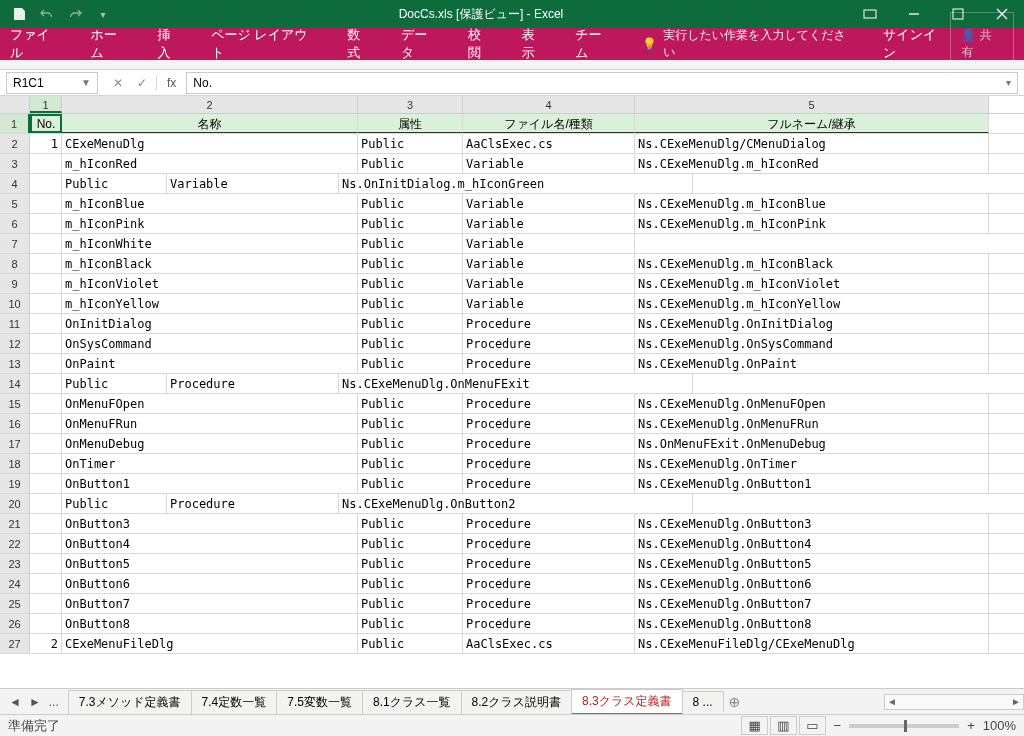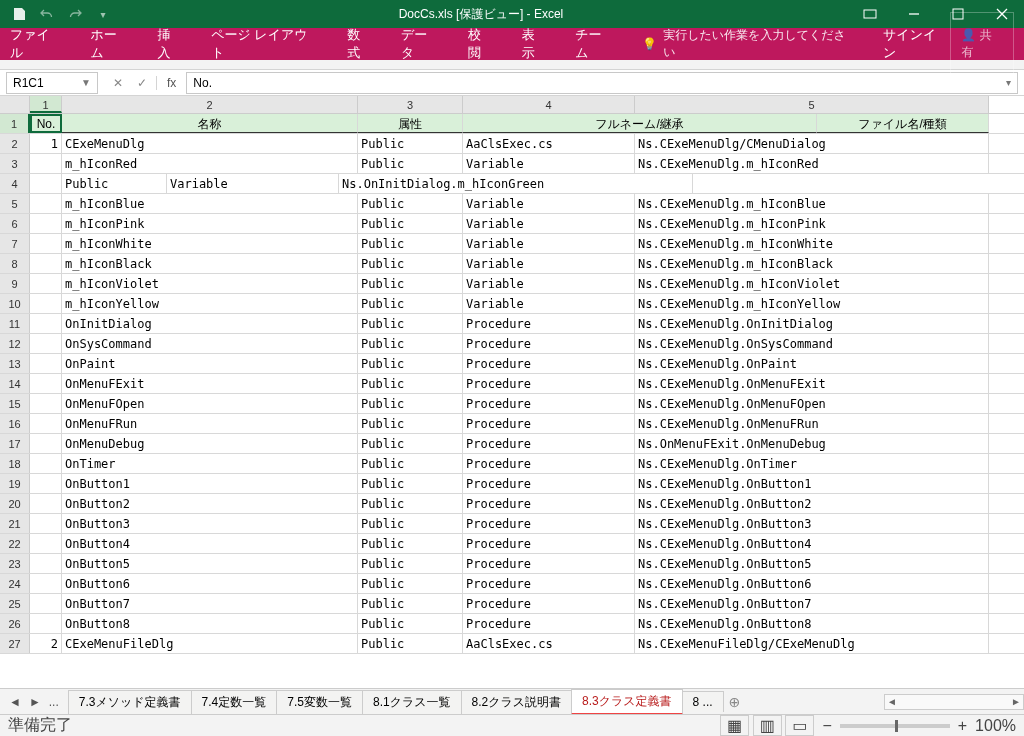--- a/index.html
+++ b/index.html
@@ -39,21 +39,21 @@
 .num-cell { text-align:right; }
 .tabs-row { height:26px; border-top:1px solid #ccc; display:flex; align-items:center; background:#f3f3f3; font-size:12px; }
 .sheet-nav { display:flex; gap:2px; padding:0 6px; color:#555; }
 .sheet-nav span{ padding:0 3px; }
 .sheet-tab { padding:3px 10px; border:1px solid #ccc; border-bottom:none; background:#f3f3f2; margin-right:-1px; cursor:pointer;}
 .sheet-tab.active { background:#fff; border-bottom:2px solid #ef4444; color:#b91c1c; }
 .sheet-new { padding:3px 6px; color:#888; font-size:14px; }
 .hscroll { margin-left:auto; width:140px; height:16px; border:1px solid #ccc; background:#f9f9f9; display:flex; align-items:center; }
 .hscroll .arrow{ width:14px; text-align:center; font-size:10px; color:#666; }
 .hscroll .track{ flex:1; }
-.status-row { height:22px; border-top:1px solid #ccc; display:flex; align-items:center; background:#f3f3f3; font-size:16px; padding:0 8px; gap:10px; color:#444;}
+.status-row { height:22px; border-top:1px solid #ccc; display:flex; align-items:center; background:#f3f3f3; font-size:13px; padding:0 8px; gap:10px; color:#444;}
 .status-right { margin-left:auto; display:flex; align-items:center; gap:8px; }
 .view-icons span { border:1px solid #ccc; padding:1px 6px; margin-left:-1px; }
 .zoom-slider { width:110px; height:4px; background:#ccc; position:relative; }
 .zoom-thumb { position:absolute; left:50%; top:-4px; width:3px; height:12px; background:#666; }
 svg { display:block; }
 </style>
 </head>
 <body>
 
 <div class="titlebar">
@@ -148,22 +148,22 @@
     <div class="ch c2">2</div>
     <div class="ch c3">3</div>
     <div class="ch c4">4</div>
     <div class="ch c5">5</div>
   </div>
   <div class="row hdr-row">
     <div class="rh sel">1</div>
     <div class="cell c1 active-cell">No.</div>
     <div class="cell c2">名称</div>
     <div class="cell c3">属性</div>
+    <div class="cell c4">ファイル名/種類</div>
     <div class="cell c5">フルネーム/継承</div>
-    <div class="cell c4">ファイル名/種類</div>
   </div>
   <div id="rows-mount">
       <div class="row">
         <div class="rh">2</div>
         <div class="cell c1 num-cell">1</div>
         <div class="cell c2">CExeMenuDlg</div>
         <div class="cell c3">Public</div>
         <div class="cell c4">AaClsExec.cs</div>
         <div class="cell c5">Ns.CExeMenuDlg/CMenuDialog</div>
       </div>
@@ -197,21 +197,20 @@
         <div class="cell c3">Public</div>
         <div class="cell c4">Variable</div>
         <div class="cell c5">Ns.CExeMenuDlg.m_hIconPink</div>
       </div>
       <div class="row">
         <div class="rh">7</div>
         <div class="cell c1 num-cell"></div>
         <div class="cell c2">m_hIconWhite</div>
         <div class="cell c3">Public</div>
         <div class="cell c4">Variable</div>
-        <div class="cell c5">Ns.CExeMenuDlg.m_hIconWhite</div>
       </div>
       <div class="row">
         <div class="rh">8</div>
         <div class="cell c1 num-cell"></div>
         <div class="cell c2">m_hIconBlack</div>
         <div class="cell c3">Public</div>
         <div class="cell c4">Variable</div>
         <div class="cell c5">Ns.CExeMenuDlg.m_hIconBlack</div>
       </div>
       <div class="row">
@@ -250,21 +249,20 @@
         <div class="rh">13</div>
         <div class="cell c1 num-cell"></div>
         <div class="cell c2">OnPaint</div>
         <div class="cell c3">Public</div>
         <div class="cell c4">Procedure</div>
         <div class="cell c5">Ns.CExeMenuDlg.OnPaint</div>
       </div>
       <div class="row">
         <div class="rh">14</div>
         <div class="cell c1 num-cell"></div>
-        <div class="cell c2">OnMenuFExit</div>
         <div class="cell c3">Public</div>
         <div class="cell c4">Procedure</div>
         <div class="cell c5">Ns.CExeMenuDlg.OnMenuFExit</div>
       </div>
       <div class="row">
         <div class="rh">15</div>
         <div class="cell c1 num-cell"></div>
         <div class="cell c2">OnMenuFOpen</div>
         <div class="cell c3">Public</div>
         <div class="cell c4">Procedure</div>
@@ -298,21 +296,20 @@
         <div class="rh">19</div>
         <div class="cell c1 num-cell"></div>
         <div class="cell c2">OnButton1</div>
         <div class="cell c3">Public</div>
         <div class="cell c4">Procedure</div>
         <div class="cell c5">Ns.CExeMenuDlg.OnButton1</div>
       </div>
       <div class="row">
         <div class="rh">20</div>
         <div class="cell c1 num-cell"></div>
-        <div class="cell c2">OnButton2</div>
         <div class="cell c3">Public</div>
         <div class="cell c4">Procedure</div>
         <div class="cell c5">Ns.CExeMenuDlg.OnButton2</div>
       </div>
       <div class="row">
         <div class="rh">21</div>
         <div class="cell c1 num-cell"></div>
         <div class="cell c2">OnButton3</div>
         <div class="cell c3">Public</div>
         <div class="cell c4">Procedure</div>

